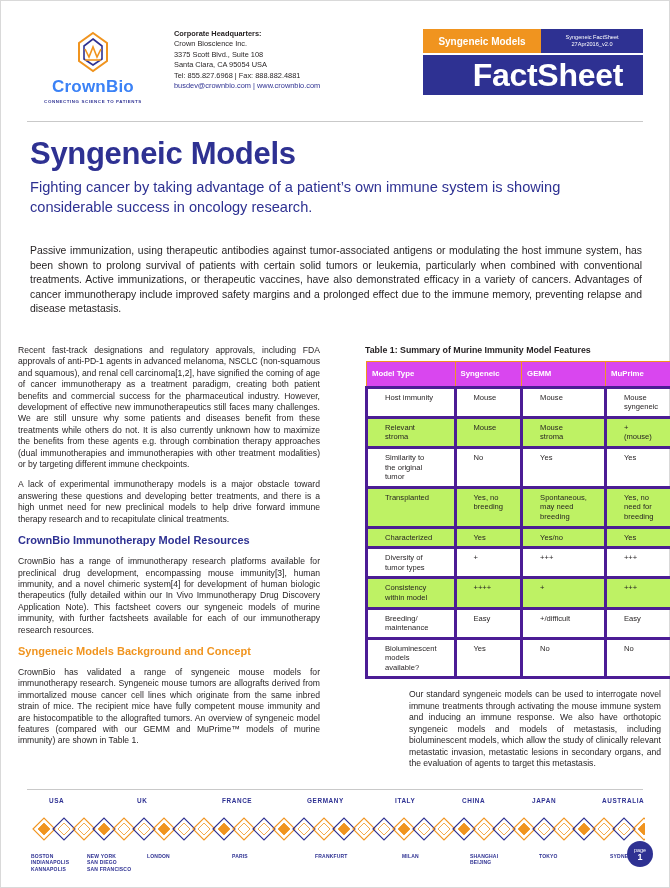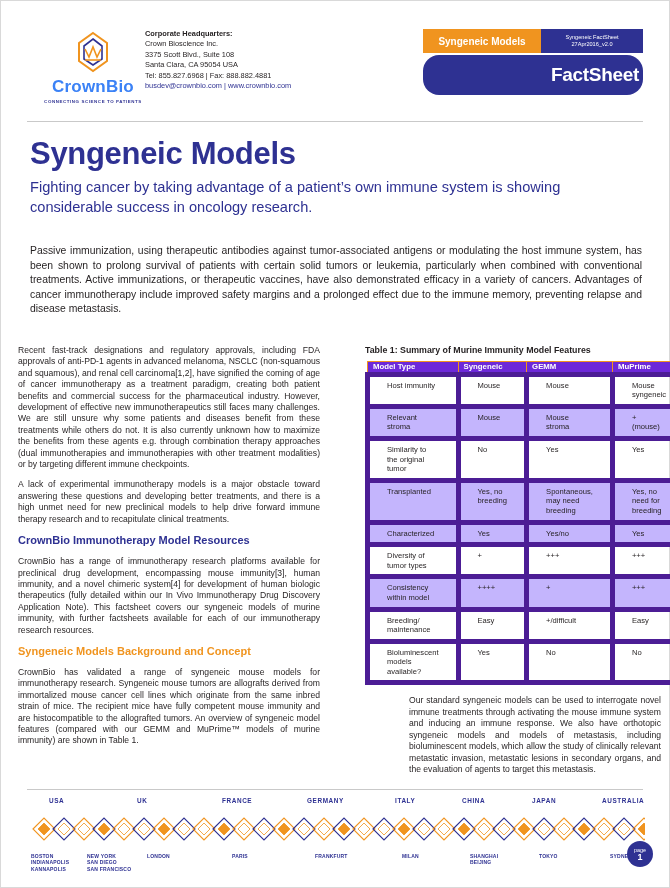--- a/index.html
+++ b/index.html
@@ -30,40 +30,40 @@
   .logo-mark { width: 92px; height: 44px; margin: 0 auto; }
   .logo-name {
     font-size: 17px; font-weight: bold; color: #3b82f6;
     letter-spacing: .2px; margin-top: 2px;
   }
   .logo-tag {
     font-size: 4.4px; color:#2e3192; letter-spacing:.6px; margin-top:2px;
     font-weight:bold;
   }
   .addr {
-    position: absolute; left: 144px; top: 4px;
+    position: absolute; left: 173px; top: 4px;
     font-size: 7.4px; line-height: 10.4px; color:#231f20;
   }
   .addr b { font-size:7.4px; }
   .addr .mail { color:#2e3192; }
 
   .fs-box { position:absolute; right: 26px; top: 4px; width: 220px; }
   .fs-top { display:flex; height: 24px; }
   .fs-top-left {
     background:#f0941f; color:#fff; font-weight:bold; font-size:10px;
     width: 118px; display:flex; align-items:center; justify-content:center;
   }
   .fs-top-right {
     background:#2e3192; color:#fff; flex:1; display:flex; flex-direction:column;
     align-items:center; justify-content:center; font-size:5.6px; line-height:7px;
   }
   .fs-bot {
     background:#2e3192; color:#fff; height: 40px; margin-top:2px;
     display:flex; align-items:center; justify-content:flex-end;
-    padding-right:4px; font-size:19px; font-weight:bold; letter-spacing:-.3px;border-radius:16px;
+    padding-right:20px; font-size:32px; font-weight:bold; letter-spacing:-.3px;
   }
 
   .rule {
     position:absolute; left:26px; right:26px; top:120px;
     border-top: 1px solid #c9c9c9;
   }
 
   
   .title {
     position:absolute; left:29px; top:135px;
@@ -97,28 +97,28 @@
     position:absolute; left:364px; top:344px; width:296px;
   }
   .tbl-cap {
     font-size:8.8px; font-weight:bold; color:#231f20; margin-bottom:6px;
   }
   table.feat {
     border-collapse: collapse; width: 296px; font-size:7.6px;
     line-height:9.6px;
   }
   table.feat th {
-    background:#6d28d9; color:#fff; font-weight:bold; text-align:left;
-    padding:0 5px; border:1px solid #f0941f; font-size:7.8px;
+    background:#d946ef; color:#fff; font-weight:bold; text-align:left;
+    padding:7px 5px; border:1px solid #f0941f; font-size:7.8px;
   }
   table.feat td {
-    border:5px solid #4c1d95; padding:4px 17px; vertical-align:top;
+    border:3px solid #4c1d95; padding:4px 17px; vertical-align:top;
     color:#231f20;
   }
-  table.feat tr.alt td { background:#c4b5fd; }
+  table.feat tr.alt td { background:#bef264; }
   table.feat td:first-child { width:82px; }
 
   .afterTbl {
     margin-top:10px; font-size:8.6px; line-height:11.4px; text-align:justify;margin-left:44px;
   }
 
   
   .footer {
     position:absolute; left:0; right:0; bottom:0; height:100px;
   }

